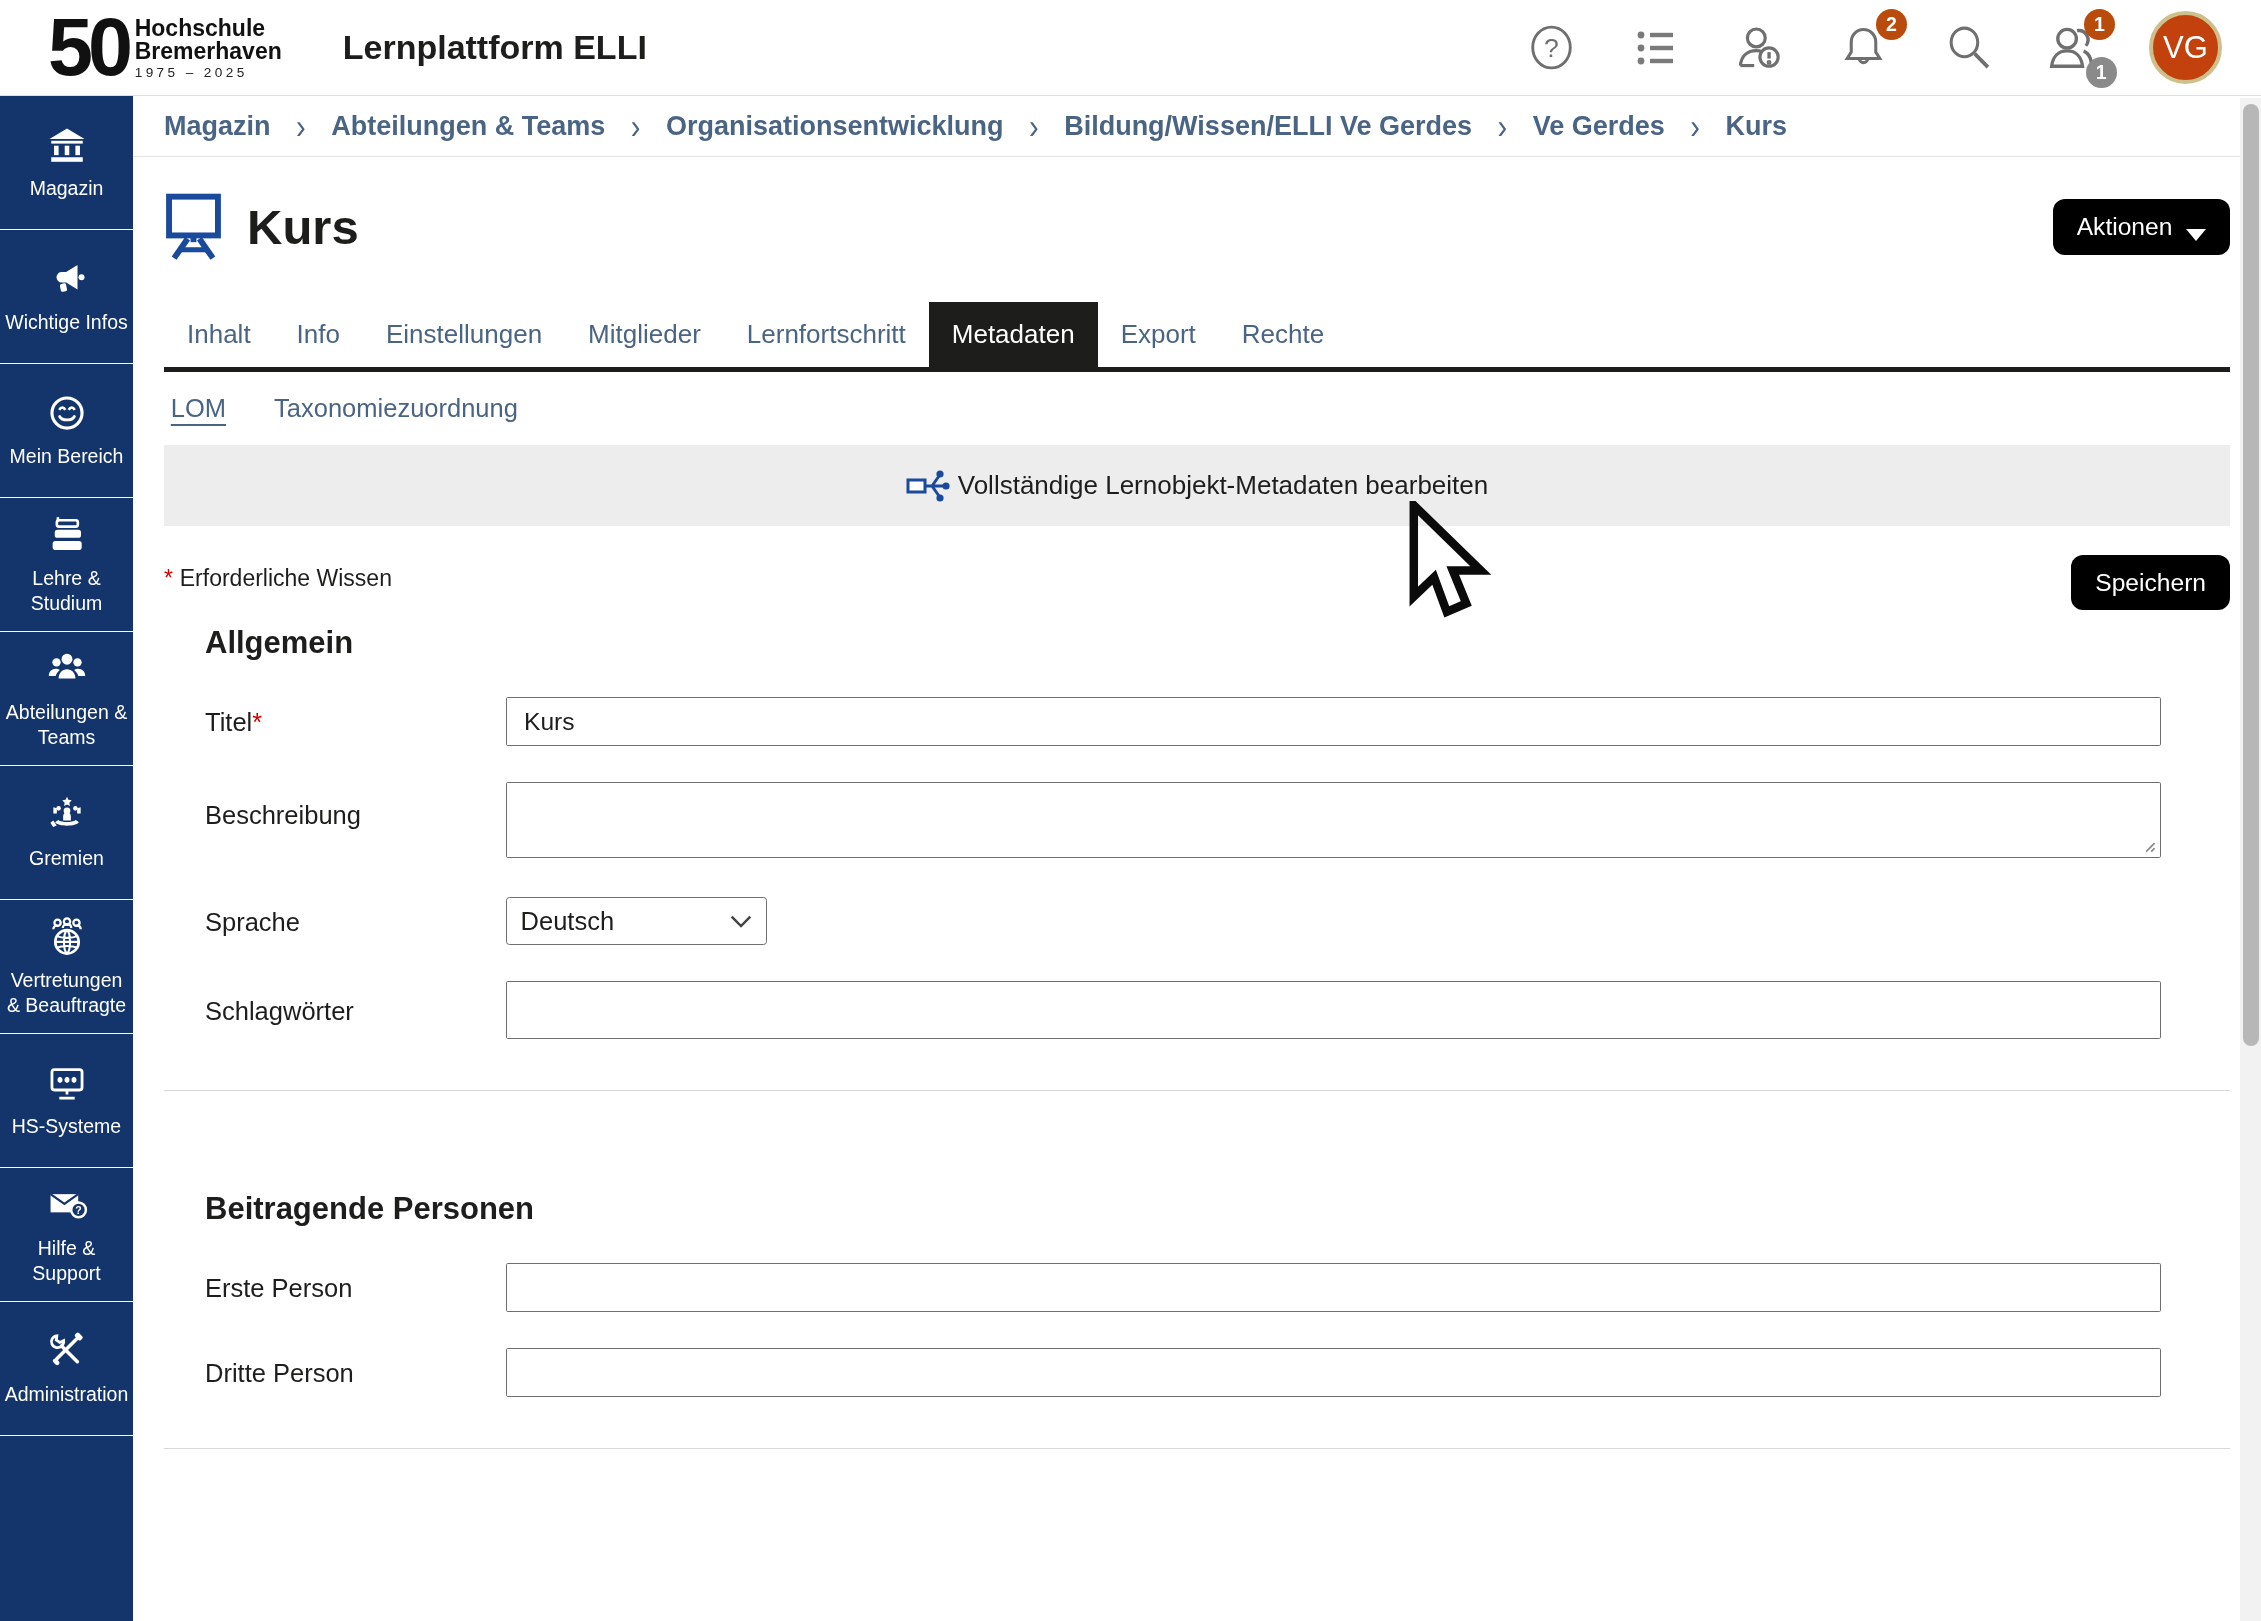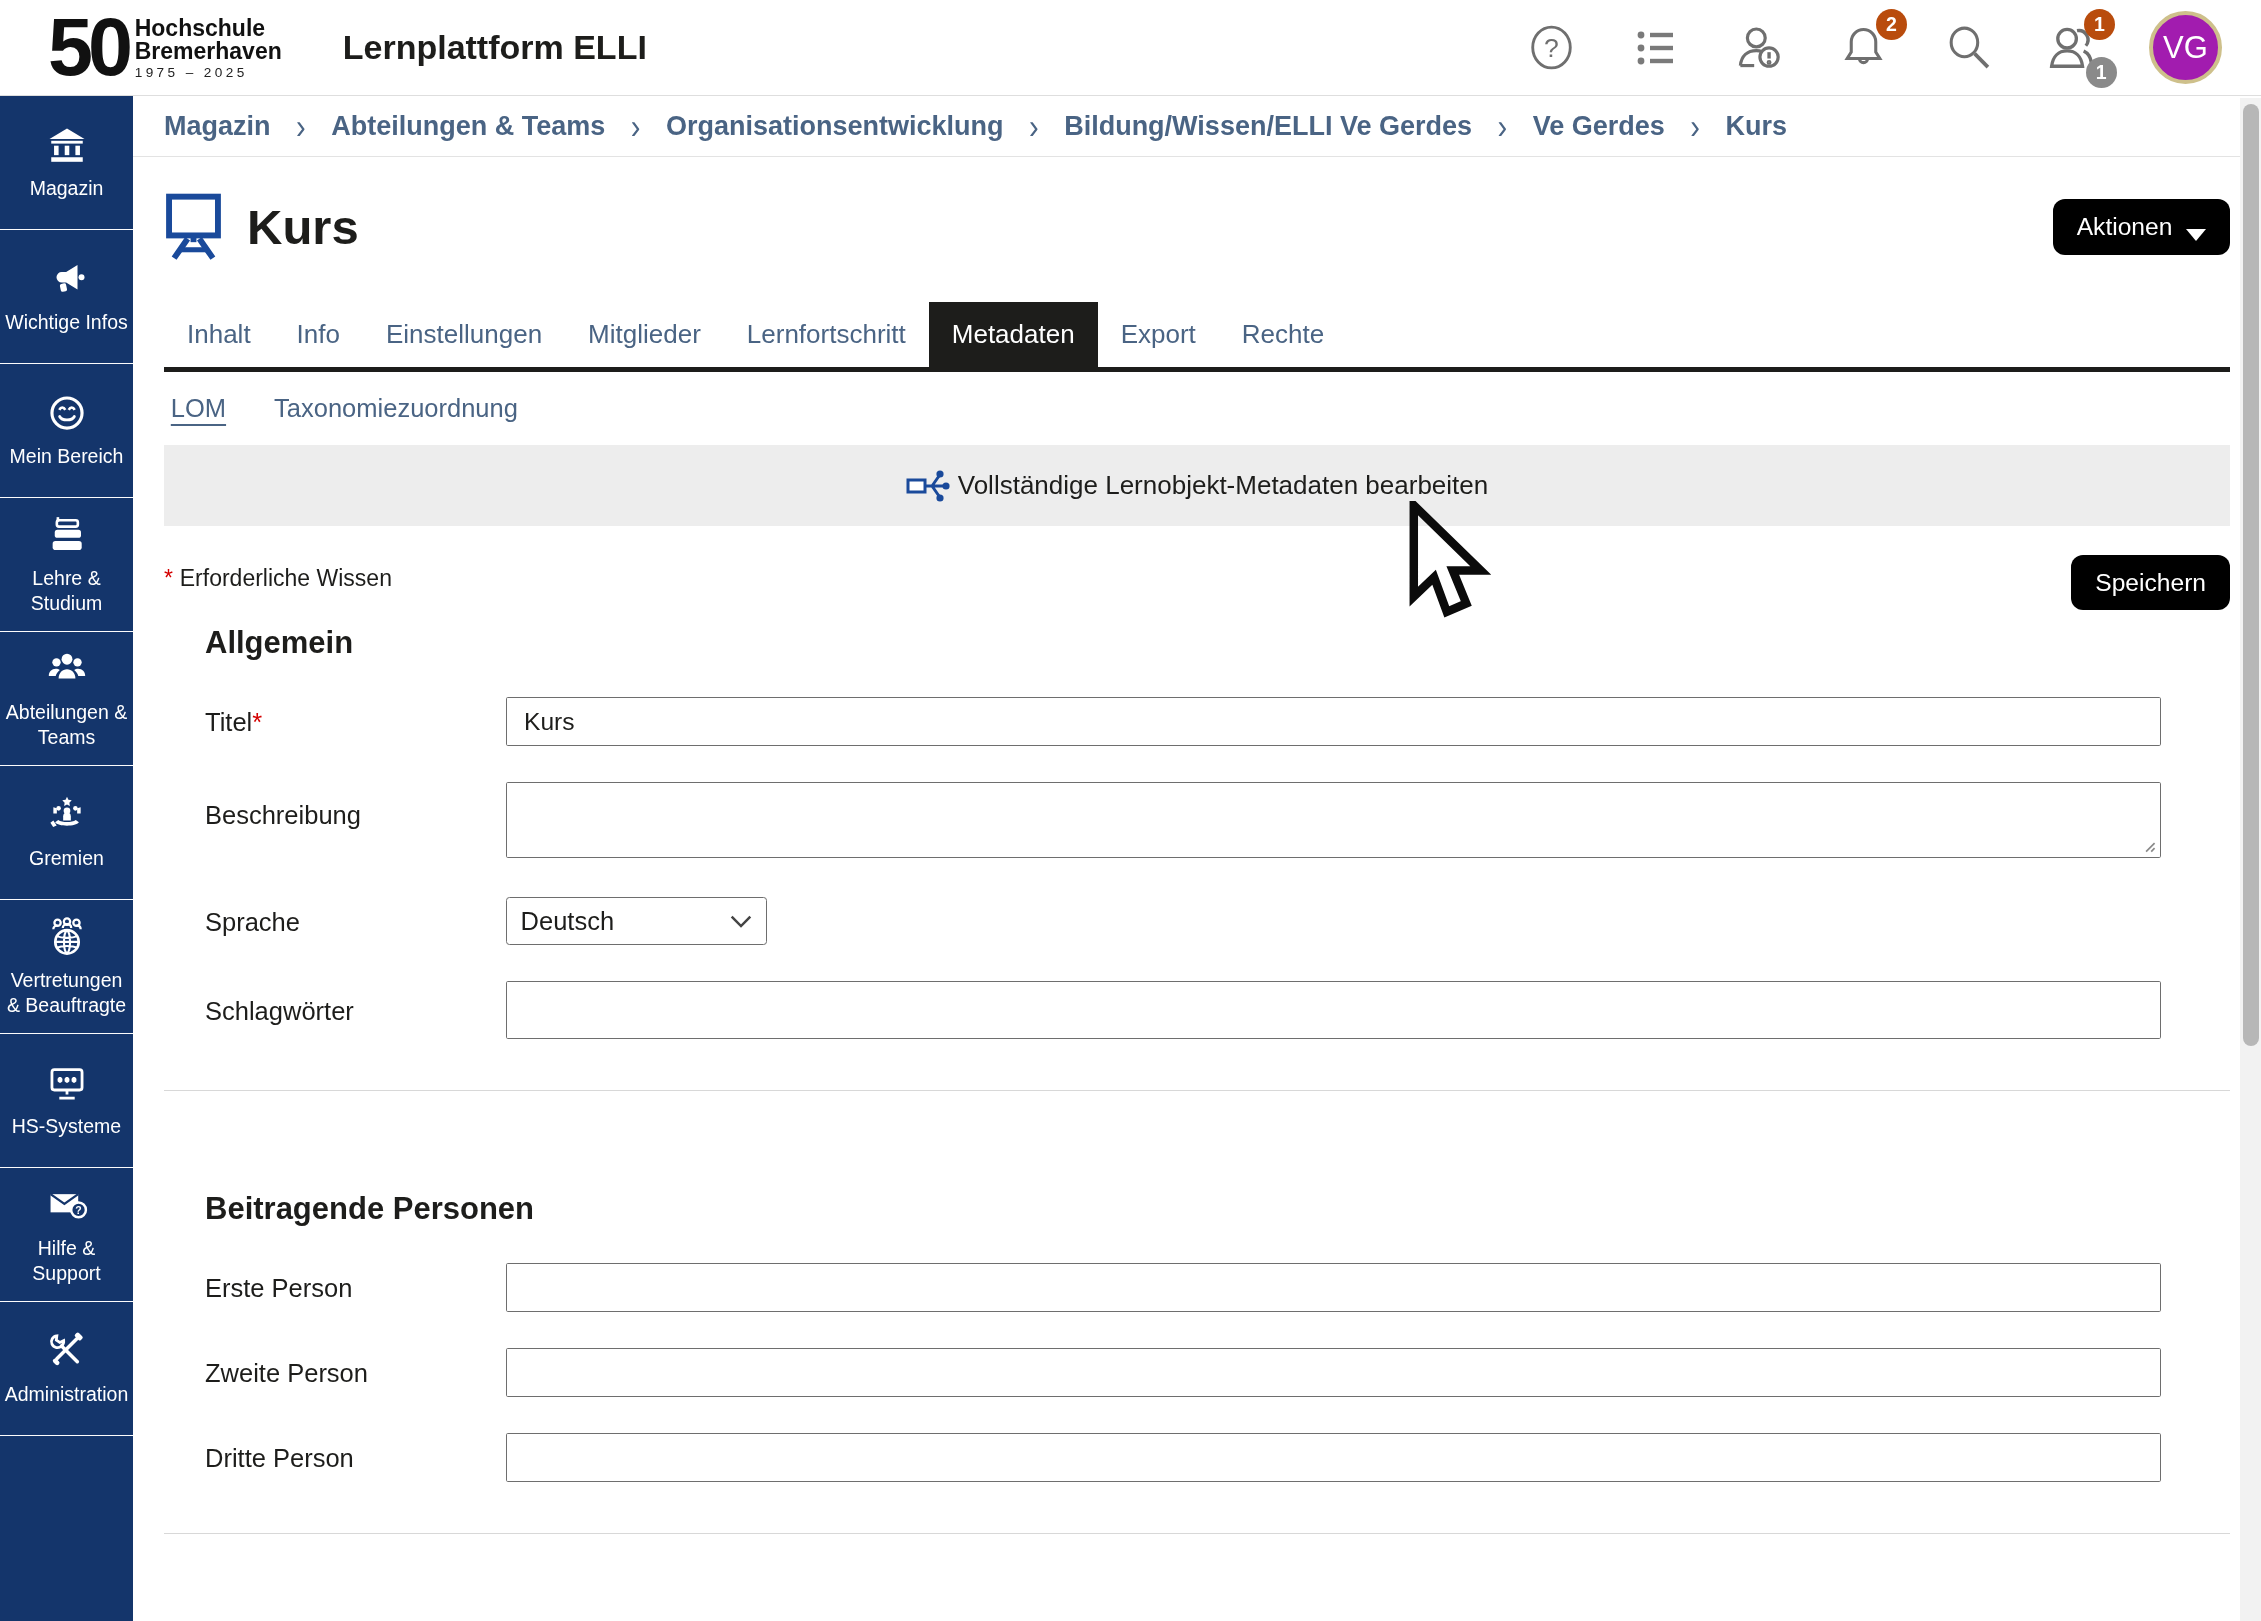--- a/index.html
+++ b/index.html
@@ -17,21 +17,21 @@
   .app-title { font-size:34px; font-weight:bold; margin-left:61px; color:#1d1d1b; }
   .header-icons { margin-left:auto; margin-right:39px; display:flex; align-items:center; gap:51px; }
   .hicon { position:relative; width:53px; height:53px; display:flex; align-items:center; justify-content:center; cursor:pointer; }
   .hicon svg { display:block; }
   .badge { position:absolute; min-width:31px; height:31px; border-radius:17px; color:#fff;
     font-size:19.5px; font-weight:bold; display:flex; align-items:center; justify-content:center; padding:0 6.8px; }
   .badge-orange { background:#b94c0d; }
   .badge-gray { background:#8a8a8a; }
   .badge-tr { top:-12px; right:-17px; }
   .badge-br { bottom:-13.6px; right:-18.7px; }
-  .avatar { width:73px; height:73px; border-radius:50%; background:#a21caf; border:4.2px solid #cec08b;
+  .avatar { width:73px; height:73px; border-radius:50%; background:#c2410c; border:4.2px solid #cec08b;
     color:#fff; font-size:31px; display:flex; align-items:center; justify-content:center; }
 
   
   .sidebar { position:absolute; left:0; top:96px; width:133px; bottom:0; background:#14356b; z-index:10; }
   .side-item { min-height:134px; border-bottom:1.7px solid #fcfcfc; display:flex; flex-direction:column;
     align-items:center; justify-content:center; gap:10.2px; padding:13.6px 5.1px; cursor:pointer; }
   .side-item svg { width:42px; height:42px; }
   .side-label { color:#fff; font-size:19.5px; text-align:center; line-height:1.25; }
 
   
@@ -383,26 +383,20 @@
     <div class="section-heading big-gap">Beitragende Personen</div>
 
     <div class="form">
       <div class="form-row">
         <div class="form-label">Erste Person</div>
         <div class="field">
           <input class="text person-input" type="text" value="" style="">
         </div>
       </div>
       <div class="form-row">
-        <div class="form-label">Zweite Person</div>
-        <div class="field">
-          <input class="text person-input" type="text" value="" style="">
-        </div>
-      </div>
-      <div class="form-row">
         <div class="form-label">Dritte Person</div>
         <div class="field">
           <input class="text person-input" type="text" value="" style="">
         </div>
       </div>
     </div>
 
     <hr class="sep">
 
   </div>

